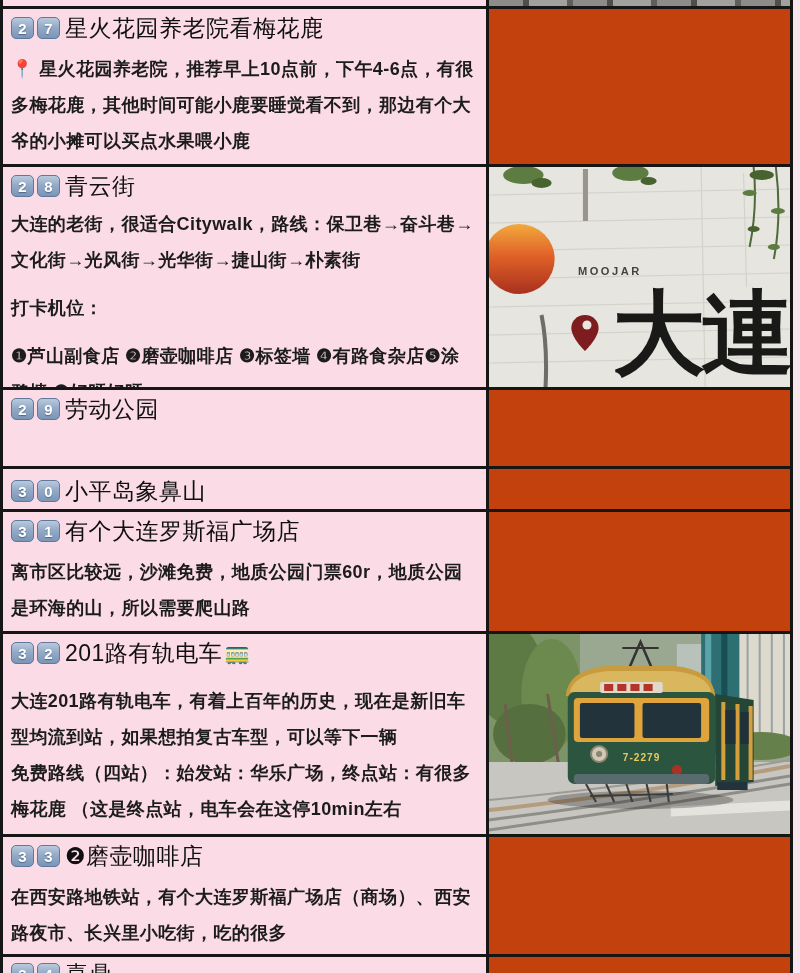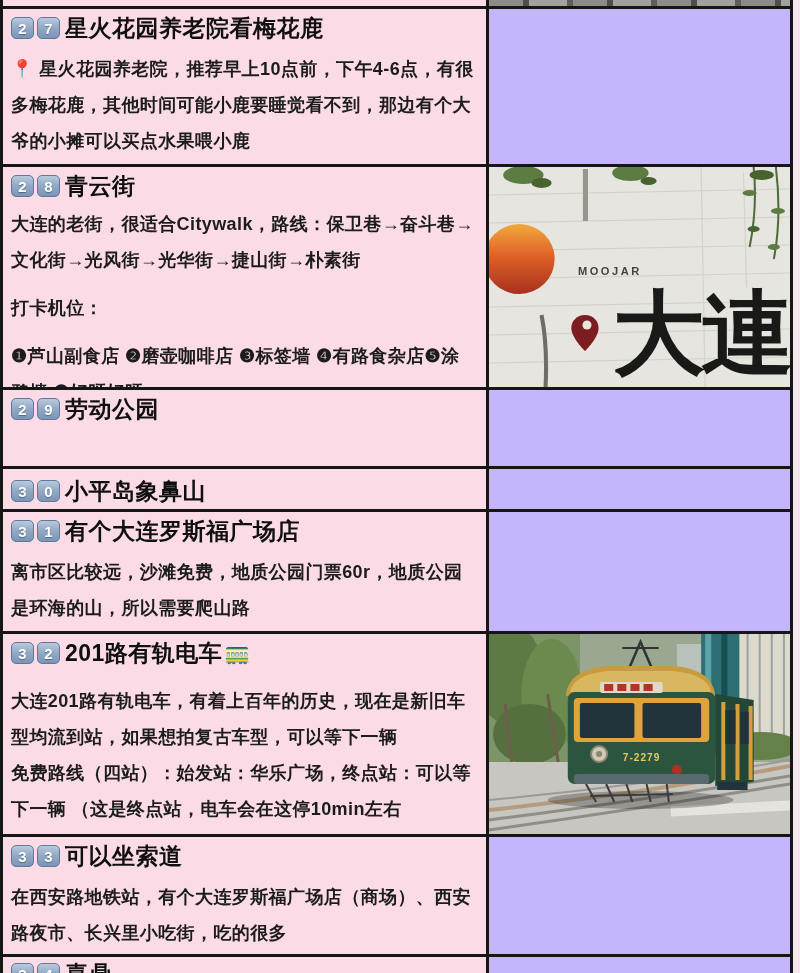--- a/index.html
+++ b/index.html
@@ -15,35 +15,35 @@
     border-left:3px solid #161616;
     border-right:3px solid #161616;
   }
   .row { display:flex; border-bottom:3px solid #161616; overflow:hidden; }
   .cell-left {
     width:486px; min-width:486px;
     border-right:3px solid #161616;
     padding:5px 9px 0 8px;
     overflow:hidden;
   }
-  .cell-right { flex:1; position:relative; overflow:hidden; background:#c4b5fd; }
+  .cell-right { flex:1; position:relative; overflow:hidden; background:#c2410c; }
   .cell-right svg, .cell-right .sliver { position:absolute; inset:0; width:100%; height:100%; }
 
   .title-line { display:flex; align-items:center; }
   .badge {
     width:23px; height:22px; min-width:23px;
     margin-right:3px;
     border-radius:5px;
     background:linear-gradient(#b9cadd 0%, #94abc7 45%, #7b95b7 100%);
     border:1px solid #60789a;
     color:#fff; font-weight:bold; font-size:15px;
     display:flex; align-items:center; justify-content:center;
     text-shadow:0 1px 1px rgba(40,60,90,.55);
   }
-  .title { font-size:23px; font-weight:bold; color:#101010; margin-left:2px; letter-spacing:.5px; line-height:28px; }
+  .title { font-size:23px; font-weight:normal; color:#101010; margin-left:2px; letter-spacing:.5px; line-height:28px; }
   .title-emoji { font-size:21px; margin-left:2px; }
   .body-p {
     font-size:18px; font-weight:600; color:#1c1c1c;
     line-height:36px; letter-spacing:.4px; margin-top:3px;
     word-break:break-all;
   }
   .first-p { margin-top:9px; }
 
   .sliver {
     background:repeating-linear-gradient(90deg,
@@ -168,21 +168,21 @@
 
   <div class="row" style="height:203px">
     <div class="cell-left">
       <div class="title-line">
         <span class="badge">3</span>
         <span class="badge">2</span>
         <span class="title">201路有轨电车</span>
         <span class="title-emoji">🚃</span>
       </div>
       <p class="body-p first-p" style="margin-top:16px">大连201路有轨电车，有着上百年的历史，现在是新旧车型均流到站，如果想拍复古车型，可以等下一辆</p>
-      <p class="body-p" style="margin-top:0">免费路线（四站）：始发站：华乐广场，终点站：可以等下一辆 （这是终点站，电车会在这停10min左右</p>
+      <p class="body-p" style="margin-top:0">免费路线（四站）：始发站：华乐广场，终点站：有很多梅花鹿 （这是终点站，电车会在这停10min左右</p>
     </div>
     <div class="cell-right">
       <svg viewBox="0 0 298 200" preserveAspectRatio="none">
         <rect width="298" height="200" fill="#9aa892"></rect>
         <g>
           <rect x="0" y="0" width="90" height="140" fill="#7d9368"></rect>
           <ellipse cx="20" cy="40" rx="34" ry="50" fill="#5e7a44"></ellipse>
           <ellipse cx="62" cy="60" rx="30" ry="55" fill="#6c8a4e"></ellipse>
           <ellipse cx="40" cy="100" rx="36" ry="30" fill="#55703e"></ellipse>
           <line x1="58" y1="60" x2="70" y2="138" stroke="#6d5f4b" stroke-width="3"></line>
@@ -253,21 +253,21 @@
         </g>
       </svg>
     </div>
   </div>
 
   <div class="row" style="height:120px">
     <div class="cell-left">
       <div class="title-line">
         <span class="badge">3</span>
         <span class="badge">3</span>
-        <span class="title">可以坐索道</span>
+        <span class="title">❷磨壶咖啡店</span>
       </div>
       <p class="body-p first-p">在西安路地铁站，有个大连罗斯福广场店（商场）、西安路夜市、长兴里小吃街，吃的很多</p>
     </div>
     <div class="cell-right"></div>
   </div>
 
   <div class="row" style="height:16px; border-bottom:none">
     <div class="cell-left" style="padding-top:3px">
       <div class="title-line">
         <span class="badge">3</span>

